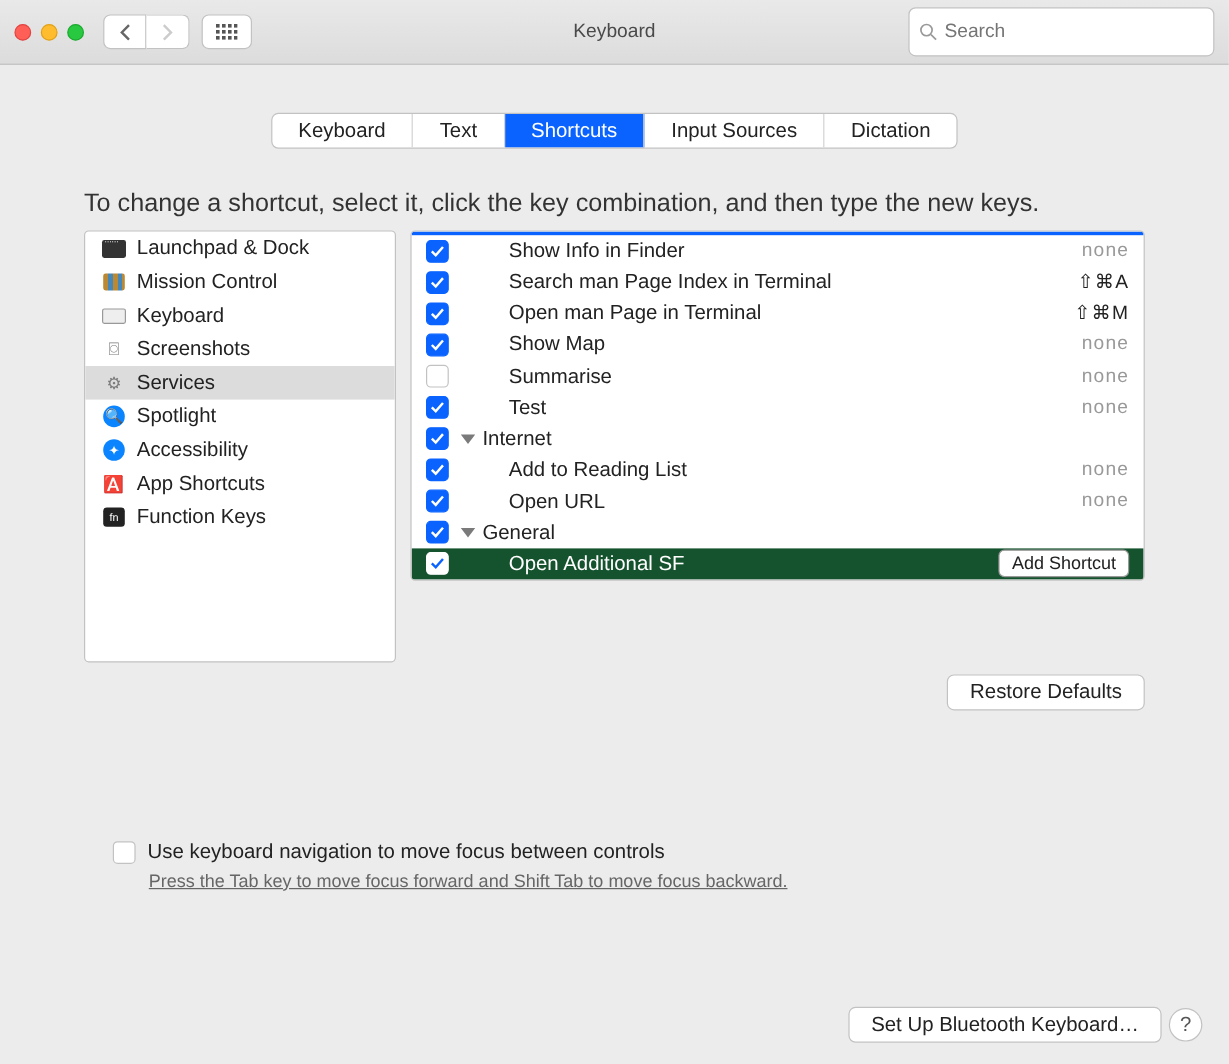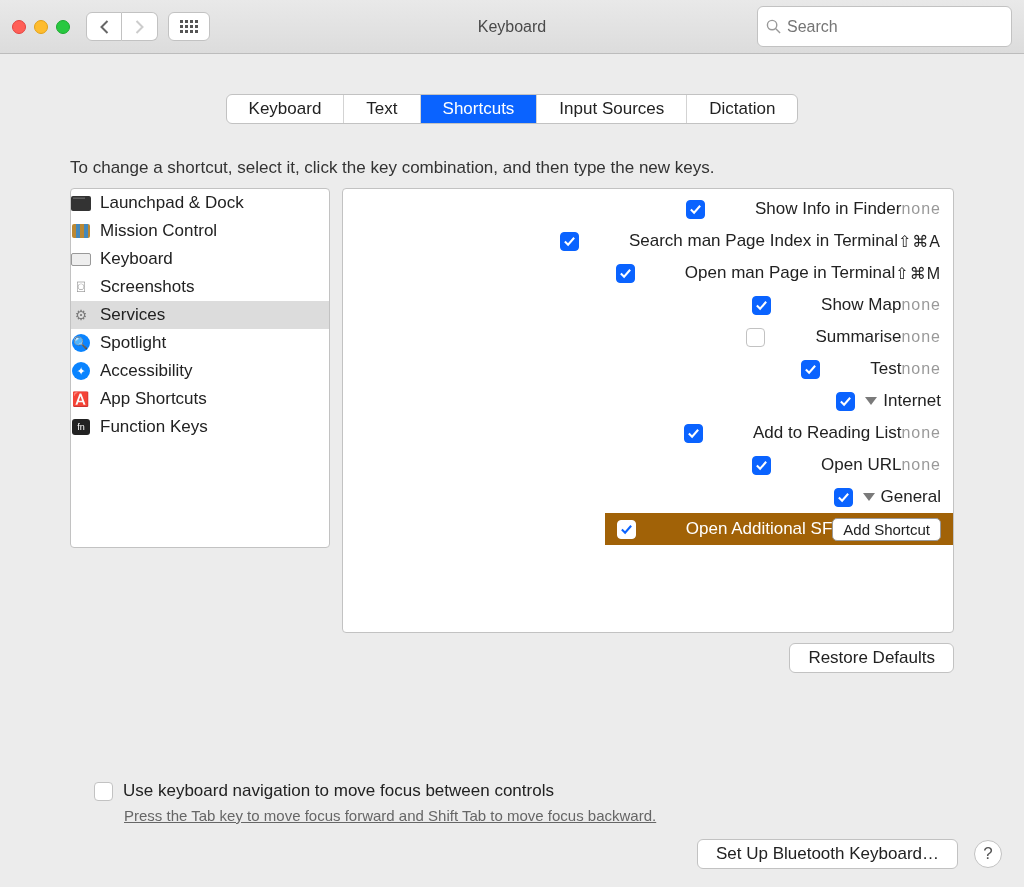--- a/index.html
+++ b/index.html
@@ -62,50 +62,50 @@
       display:flex; border:1px solid #c2c2c2; border-radius:6px;
       background:#fff; overflow:hidden;
     }
     .tab {
       padding: 4px 22px; font-size:17px; border-right:1px solid #d3d3d3;
       color:#222; cursor:default;
     }
     .tab:last-child{border-right:none;}
     .tab.active { background:#0a63ff; color:#fff; }
     .instruction {
-      font-size:17px; color:#333; margin:34px 0 10px 58px;
+      font-size:21px; color:#333; margin:34px 0 10px 58px;
     }
     .panels {
       display:flex; gap:12px; margin:0 58px;
     }
     .sidebar {
       width:260px; height:360px; background:#fff;
       border:1px solid #c2c2c2; border-radius:4px;
       overflow:hidden;
     }
     .side-item {
       display:flex; align-items:center; gap:9px;
-      padding:4px 0; font-size:17px; color:#222;text-align:right;
+      padding:4px 14px; font-size:17px; color:#222;text-align:right;
     }
     .side-item.selected { background:#dcdcdc; }
     .side-icon {
       width:20px; height:18px; display:inline-flex;
       align-items:center; justify-content:center;
       font-size:14px; flex-shrink:0;
     }
     .detail {
-      flex:1; height:445px; background:#fff;
+      flex:1; height:292px; background:#fff;
       border:1px solid #c2c2c2; border-radius:4px;
-      overflow:hidden; display:flex; flex-direction:column;align-items:flex-end;
+      overflow:hidden; display:flex; flex-direction:column;
     }
     .row {
       display:flex; align-items:center; height:32px;
       font-size:17px; padding:0 12px;
     }
-    .row.selected { background:#a16207; color:#fff; }
+    .row.selected { background:#14532d; color:#fff; }
     .checkbox {
       width:19px; height:19px; border-radius:4px;
       border:1px solid #c2c2c2; flex-shrink:0;
       display:flex; align-items:center; justify-content:center;
       background:#fff;
     }
     .checkbox.checked { background:#0a63ff; border-color:#0a63ff; }
     .checkbox.checked.inverse { background:#fff; border-color:#fff; }
     .checkbox svg { width:13px; height:13px; }
     .tri {
@@ -139,21 +139,21 @@
     .footer-opt .optrow {
       display:flex; align-items:center; gap:10px;
       font-size:17px;
       margin-top:48px;
     }
     .footer-opt .hint {
       font-size:15px; color:#666; margin:6px 0 0 30px;text-decoration:underline;
     }
     .bottombar {
       position:absolute; bottom:18px; right:22px; left:22px;
-      display:flex; justify-content:flex-end; align-items:center; gap:16px;
+      display:flex; justify-content:flex-end; align-items:center; gap:6px;
     }
     .helpbtn {
       width:28px; height:28px; border-radius:50%;
       border:1px solid #c2c2c2; background:#fff;
       display:flex; align-items:center; justify-content:center;
       font-size:17px; color:#555;
     }
     .ic-launchpad{background:#333;width:20px;height:15px;border-radius:2px;position:relative;}
     .ic-launchpad::after{content:"⋯⋯";color:#fff;font-size:6px;position:absolute;top:-1px;left:2px;line-height:6px;}
     .ic-keyboard{background:#eee;border:1px solid #999;width:20px;height:13px;border-radius:2px;}

